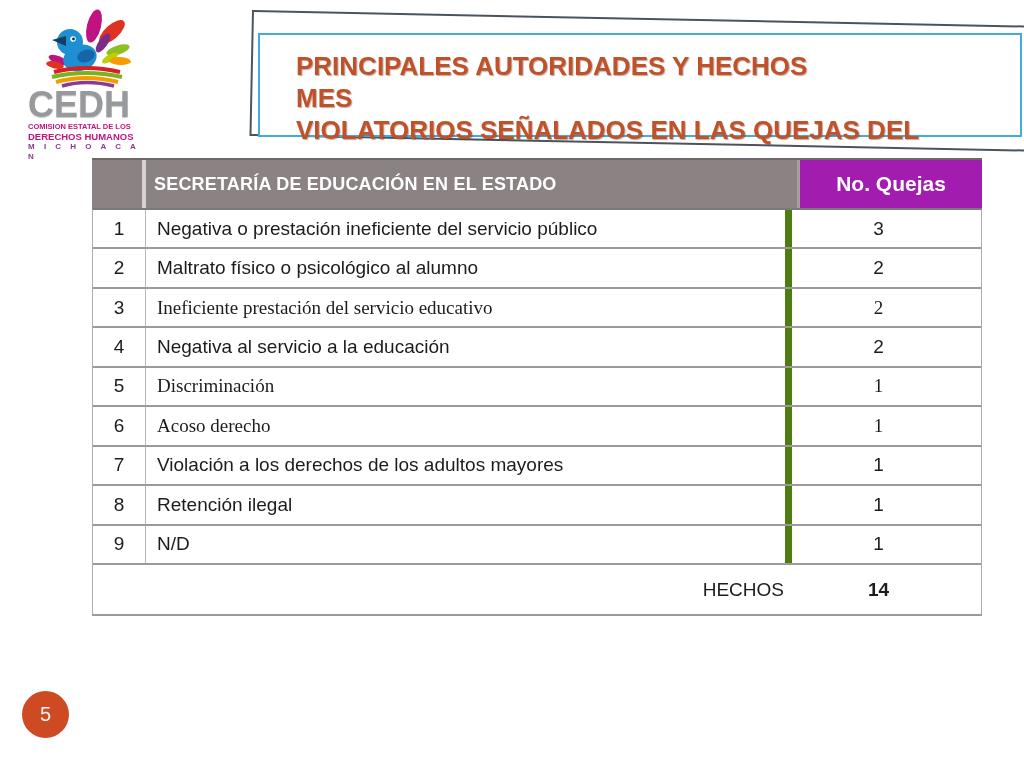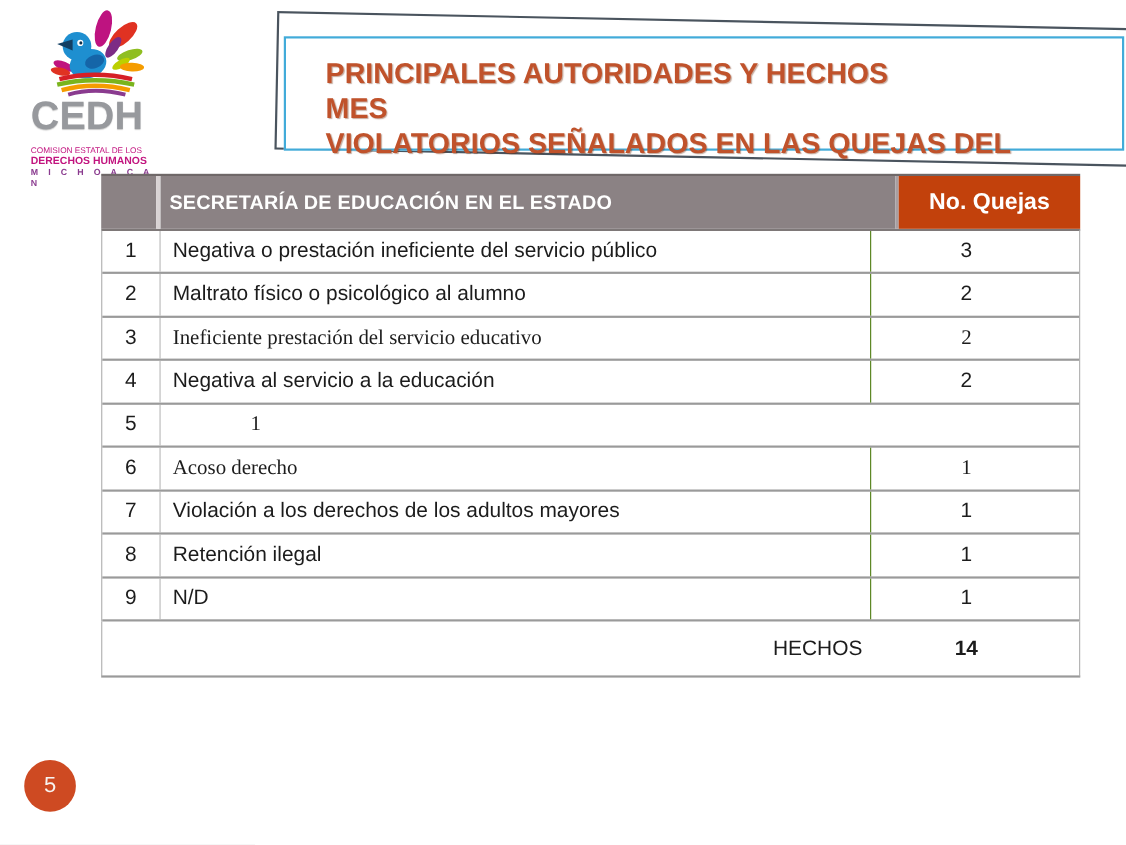--- a/index.html
+++ b/index.html
@@ -4,49 +4,49 @@
 <style>
   html,body{margin:0;padding:0;background:#e8e8e8;}
   .slide{position:relative;width:1024px;height:768px;background:#ffffff;overflow:hidden;
          font-family:"Liberation Sans",sans-serif;color:#1c1c1c;}
 
   
   .logo{position:absolute;left:28px;top:6px;width:116px;}
   .logo svg{display:block;margin:0 auto;}
   .cedh{font-size:36px;font-weight:bold;color:#97999d;line-height:30px;letter-spacing:0;
         text-shadow:0 1px 1px #c9c9c9;}
-  .logo-l1{font-size:7.5px;font-weight:normal;color:#c2147f;margin-top:13px;line-height:8px;}
+  .logo-l1{font-size:7.5px;font-weight:bold;color:#c2147f;margin-top:3px;line-height:8px;}
   .logo-l2{font-size:9.5px;font-weight:bold;color:#c2147f;line-height:11px;}
   .logo-l3{font-size:8px;font-weight:bold;color:#8a3b8f;letter-spacing:3.5px;line-height:10px;}
 
   
   .t-frame{position:absolute;left:252px;top:10px;width:778px;height:122px;background:#fff;
            border:2px solid #4a545e;transform:rotate(1.15deg);transform-origin:0 0;}
   .t-box{position:absolute;left:258px;top:33px;width:760px;height:100px;background:#fff;
          border:2px solid #42abd9;}
   .t-text{position:absolute;left:276px;top:50px;width:730px;font-size:26px;font-weight:bold;
           line-height:32px;color:#c0522b;text-shadow:1px 1px 1px rgba(110,40,8,0.40);}
   .t-text span{display:block;margin-left:20px;}
 
   
   .ctable{position:absolute;left:92px;top:158px;width:890px;}
   .thead{display:flex;height:48px;border-top:2px solid #6f6868;}
   .h-num{width:50px;background:#8b8284;}
   .h-gap1{width:4px;background:#d8d2d3;}
   .h-main{flex:1;background:#8b8284;color:#ffffff;font-weight:bold;font-size:18px;
           display:flex;align-items:center;padding-left:8px;letter-spacing:0.2px;}
   .h-gap2{width:3px;background:#a89fa1;}
-  .h-count{width:165px;background:#c2410c;color:#ffffff;font-weight:bold;font-size:21px;
+  .h-count{width:182px;background:#a21caf;color:#ffffff;font-weight:bold;font-size:21px;
            display:flex;align-items:center;justify-content:center;text-align:right;}
   .tbody{height:355px;display:flex;flex-direction:column;border-left:1px solid #adadad;
          border-right:1px solid #adadad;border-top:2px solid #7e7878;}
   .row{flex:1;display:flex;border-bottom:2px solid #9a9a9a;}
   .c-num{width:52px;border-right:1px solid #b8b8b8;display:flex;align-items:center;
          justify-content:center;font-size:19px;}
-  .c-label{flex:1;border-right:1px solid #4d7c0f;display:flex;align-items:center;
+  .c-label{flex:1;border-right:7px solid #4d7c0f;display:flex;align-items:center;
            padding-left:11px;font-size:19px;}
   .c-count{width:189px;display:flex;align-items:center;justify-content:center;font-size:19px;
            padding-right:16px;box-sizing:border-box;}
   .row.serif .c-label,.row.serif .c-count{font-family:"Liberation Serif",serif;font-size:19px;}
   .trow{height:49px;display:flex;align-items:center;border-left:1px solid #adadad;
         border-right:1px solid #adadad;border-bottom:2px solid #9a9a9a;}
   .t-label{flex:1;text-align:right;padding-right:8px;font-size:19px;}
   .t-value{width:189px;text-align:center;padding-right:16px;box-sizing:border-box;font-size:19px;font-weight:bold;}
 
   
@@ -123,20 +123,21 @@
   </div>
 
   <div class="row">
     <div class="c-num">4</div>
     <div class="c-label">Negativa al servicio a la educación</div>
     <div class="c-count">2</div>
   </div>
 
   <div class="row serif">
     <div class="c-num">5</div>
+    <div class="c-label">Discriminación</div>
     <div class="c-count">1</div>
   </div>
 
   <div class="row serif">
     <div class="c-num">6</div>
     <div class="c-label">Acoso derecho</div>
     <div class="c-count">1</div>
   </div>
 
   <div class="row">

